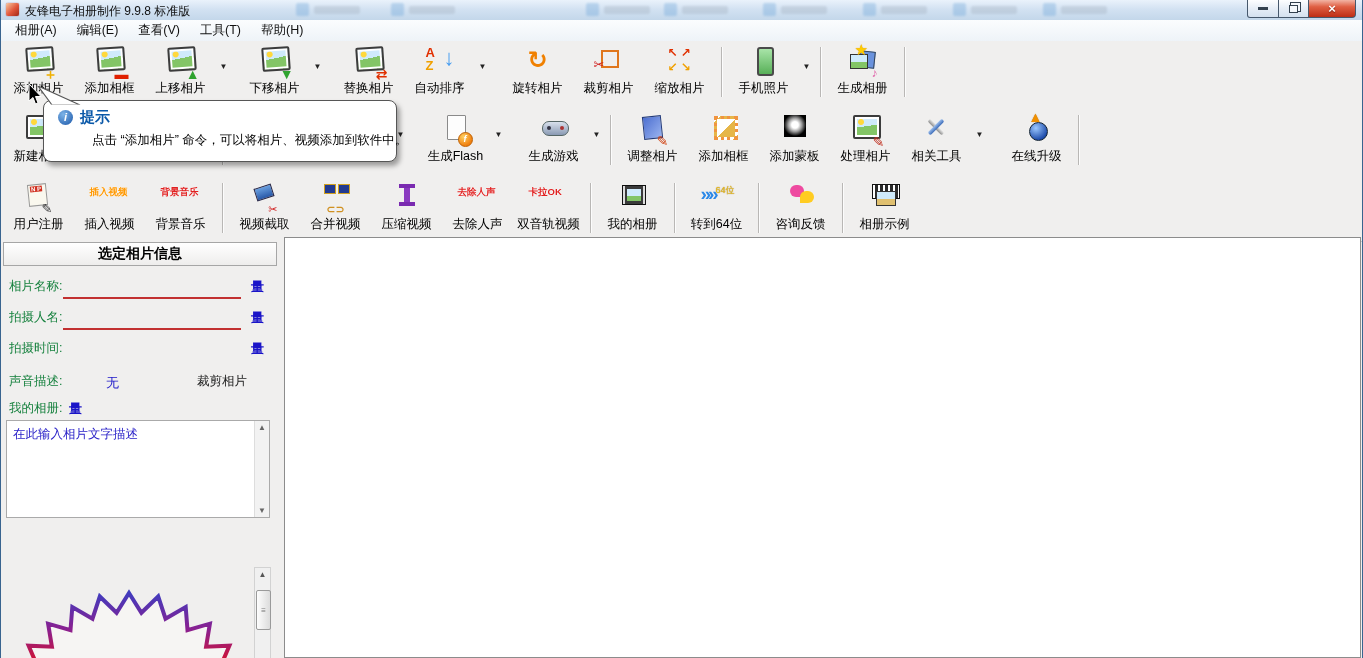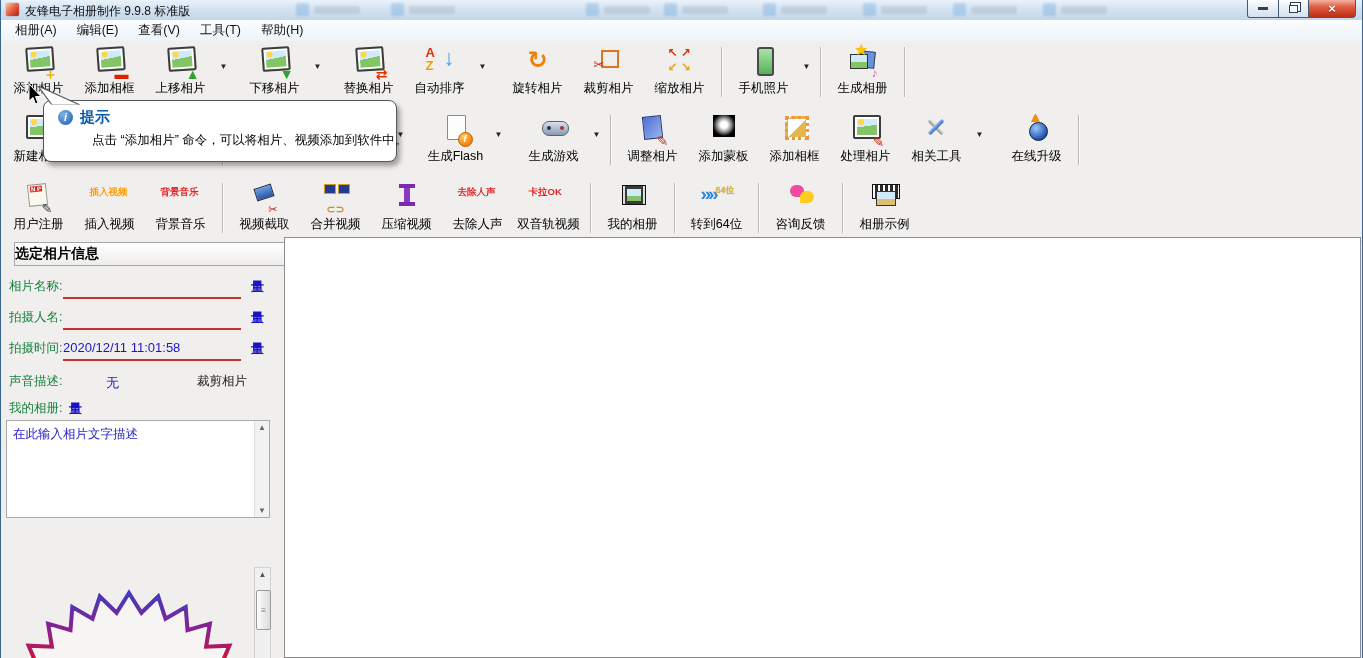--- a/index.html
+++ b/index.html
@@ -126,22 +126,22 @@
     border:1px solid #565656;border-radius:8px;box-shadow:3px 4px 5px rgba(0,0,0,.35);z-index:50;}
   .tt-tail{position:absolute;left:-8px;top:-15px;z-index:51;}
   .tt-head{position:absolute;left:14px;top:7px;display:flex;align-items:center;gap:7px;}
   .info-ic{width:15px;height:15px;border-radius:50%;background:radial-gradient(circle at 35% 30%,#7db4e8,#1a56a8);
     color:#fff;font-size:11px;font-weight:bold;font-style:italic;text-align:center;line-height:15px;}
   .tt-title{font-size:15px;font-weight:bold;color:#0a58a8;}
   .tt-body{position:absolute;left:48px;top:31px;font-size:12.5px;color:#000000;white-space:nowrap;}
   .cursor{position:absolute;left:27px;top:84px;z-index:60;}
   
   .sidebar{position:absolute;top:237px;left:0;width:283px;bottom:0;background:#f0efee;}
-  .shead{position:absolute;left:13px;width:272px;height:22px;border:1px solid #a6a6a6;
-    background:linear-gradient(#ffffff,#eeedec);display:flex;align-items:center;justify-content:flex-start;
+  .shead{position:absolute;left:2px;width:272px;height:22px;border:1px solid #a6a6a6;
+    background:linear-gradient(#ffffff,#eeedec);display:flex;align-items:center;justify-content:center;
     font-weight:bold;font-size:14px;color:#000;}
   .flabel{position:absolute;left:8px;font-size:12.5px;color:#15803d;}
   .uline{position:absolute;left:62px;width:178px;height:19px;border-bottom:2px solid #c23030;font-size:13px;color:#1a14c8;}
   .batch{position:absolute;left:250px;font-size:13px;font-weight:bold;color:#1a14c8;cursor:pointer;}
   .blue-link{color:#1a14c8;font-size:13px;cursor:pointer;}
   .descbox{position:absolute;left:5px;top:183px;width:262px;height:96px;background:#fff;border:1px solid #aaa;}
   .descbox .ph{position:absolute;left:6px;top:5px;font-size:12.5px;color:#2a22c8;}
   .dscroll{position:absolute;right:0;top:0;bottom:0;width:14px;background:#f2f2f2;border-left:1px solid #ddd;}
   .dscroll .ar{position:absolute;left:0;width:14px;height:13px;font-size:8px;color:#666;text-align:center;line-height:13px;}
   .seal-area{position:absolute;left:0;top:326px;right:0;bottom:0;overflow:hidden;}
@@ -358,29 +358,29 @@
     <span class="vsep"></span>
     <div class="tb">
       <span class="ic">
           <span class="book"></span>
           <span class="penr">✎</span>
         </span>
       <span class="lbl">调整相片</span>
     </div>
     <div class="tb">
       <span class="ic">
+          <span class="frame"></span>
+        </span>
+      <span class="lbl">添加相框</span>
+    </div>
+    <div class="tb">
+      <span class="ic">
           <span class="mask"></span>
         </span>
       <span class="lbl">添加蒙板</span>
-    </div>
-    <div class="tb">
-      <span class="ic">
-          <span class="frame"></span>
-        </span>
-      <span class="lbl">添加相框</span>
     </div>
     <div class="tb">
       <span class="ic">
           <span class="pic flat"></span>
           <b class="bdg" style="color:#c03020">✎</b>
         </span>
       <span class="lbl">处理相片</span>
     </div>
     <div class="tb">
       <span class="ic">
@@ -502,21 +502,20 @@
 
     <span class="flabel" style="top:41px">相片名称:</span>
     <span class="uline" style="top:41px"></span>
     <span class="batch" style="top:41px">量</span>
 
     <span class="flabel" style="top:72px">拍摄人名:</span>
     <span class="uline" style="top:72px"></span>
     <span class="batch" style="top:72px">量</span>
 
     <span class="flabel" style="top:103px">拍摄时间:</span>
-    <span class="uline" style="top:103px">2020/12/11 11:01:58</span>
     <span class="batch" style="top:103px">量</span>
 
     <span class="flabel" style="top:136px">声音描述:</span>
     <span class="blue-link" style="position:absolute;left:105px;top:137px">无</span>
     <span style="position:absolute;left:196px;top:136px;font-size:12.5px;color:#1a1a1a;cursor:pointer">裁剪相片</span>
 
     <span class="flabel" style="top:163px">我的相册:</span>
     <span class="blue-link" style="position:absolute;left:68px;top:163px;font-weight:bold">量</span>
 
     <div class="descbox">

